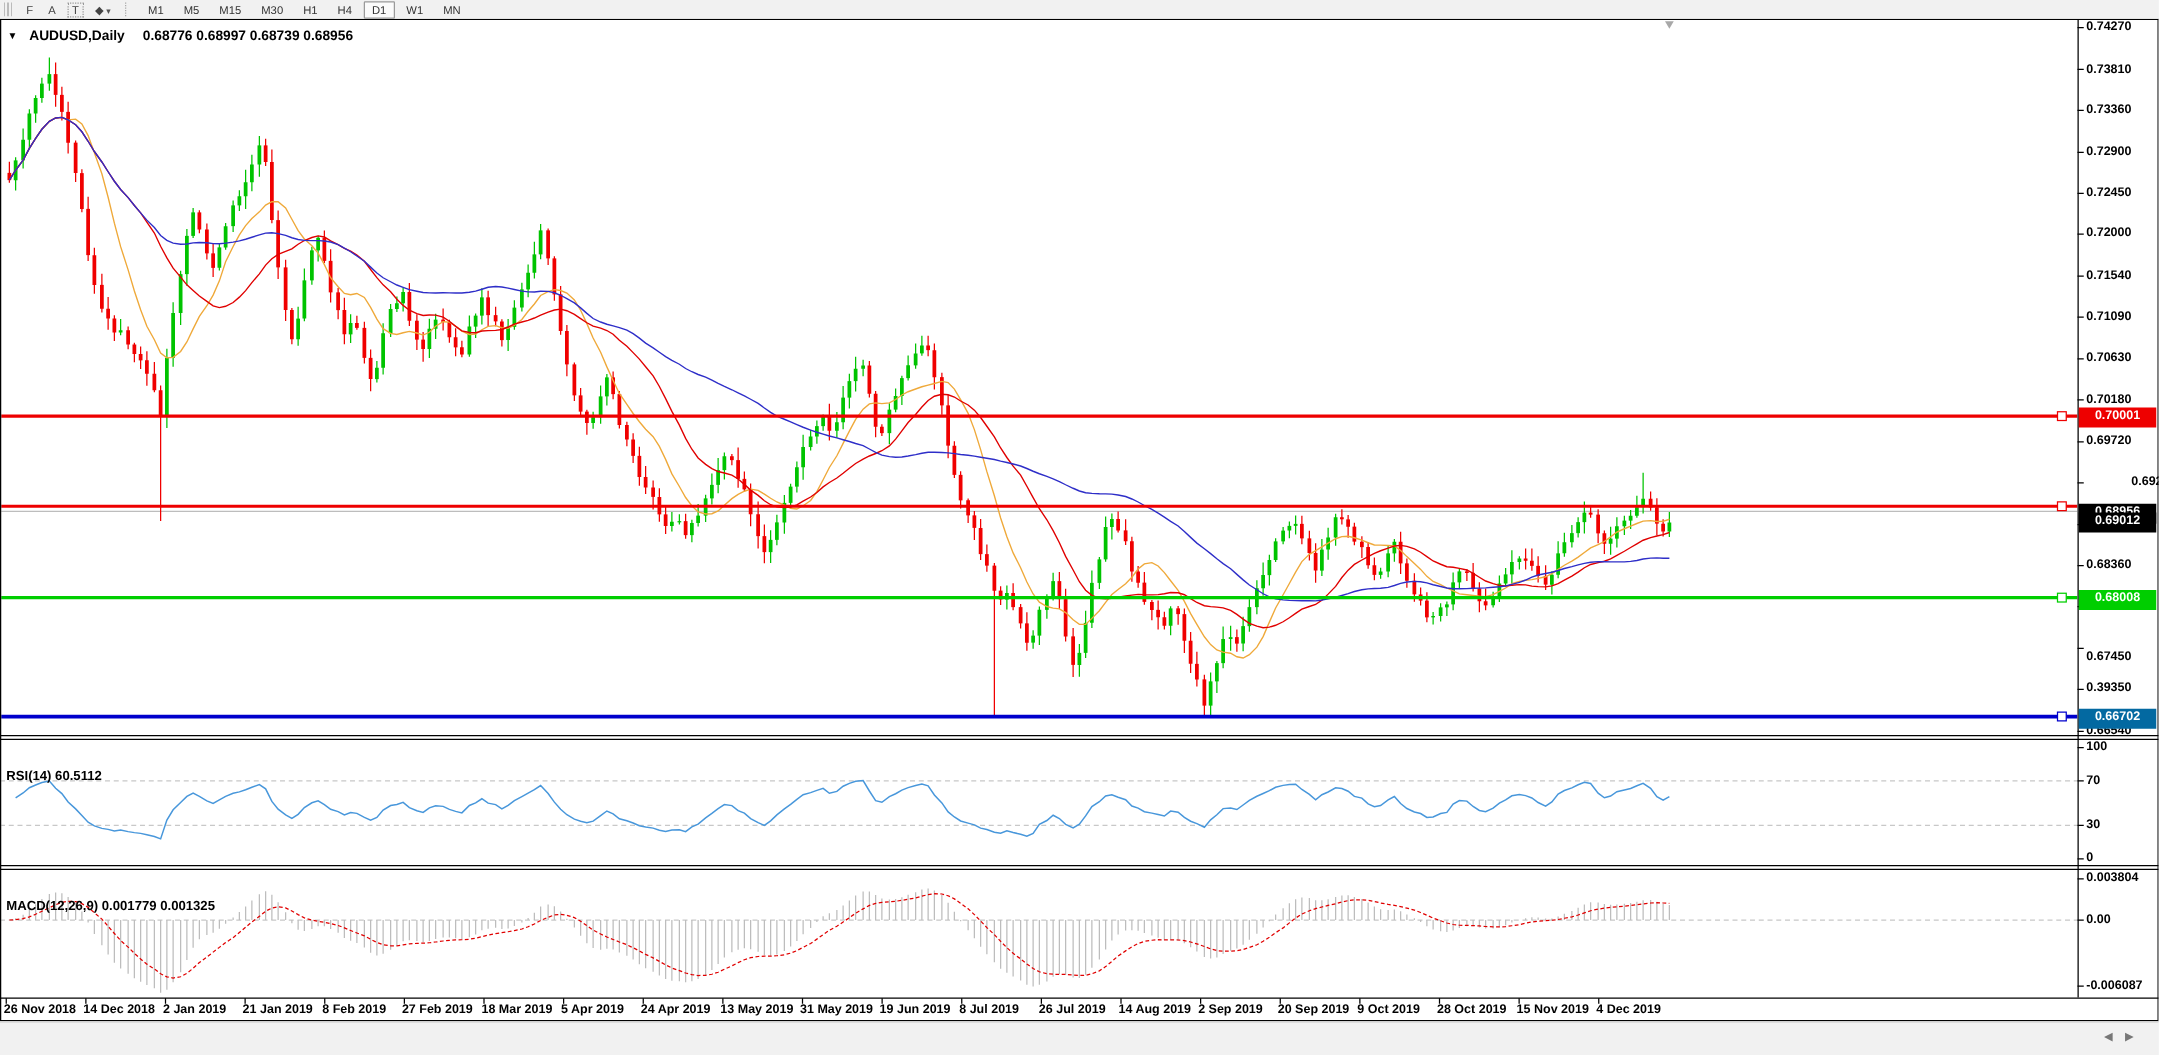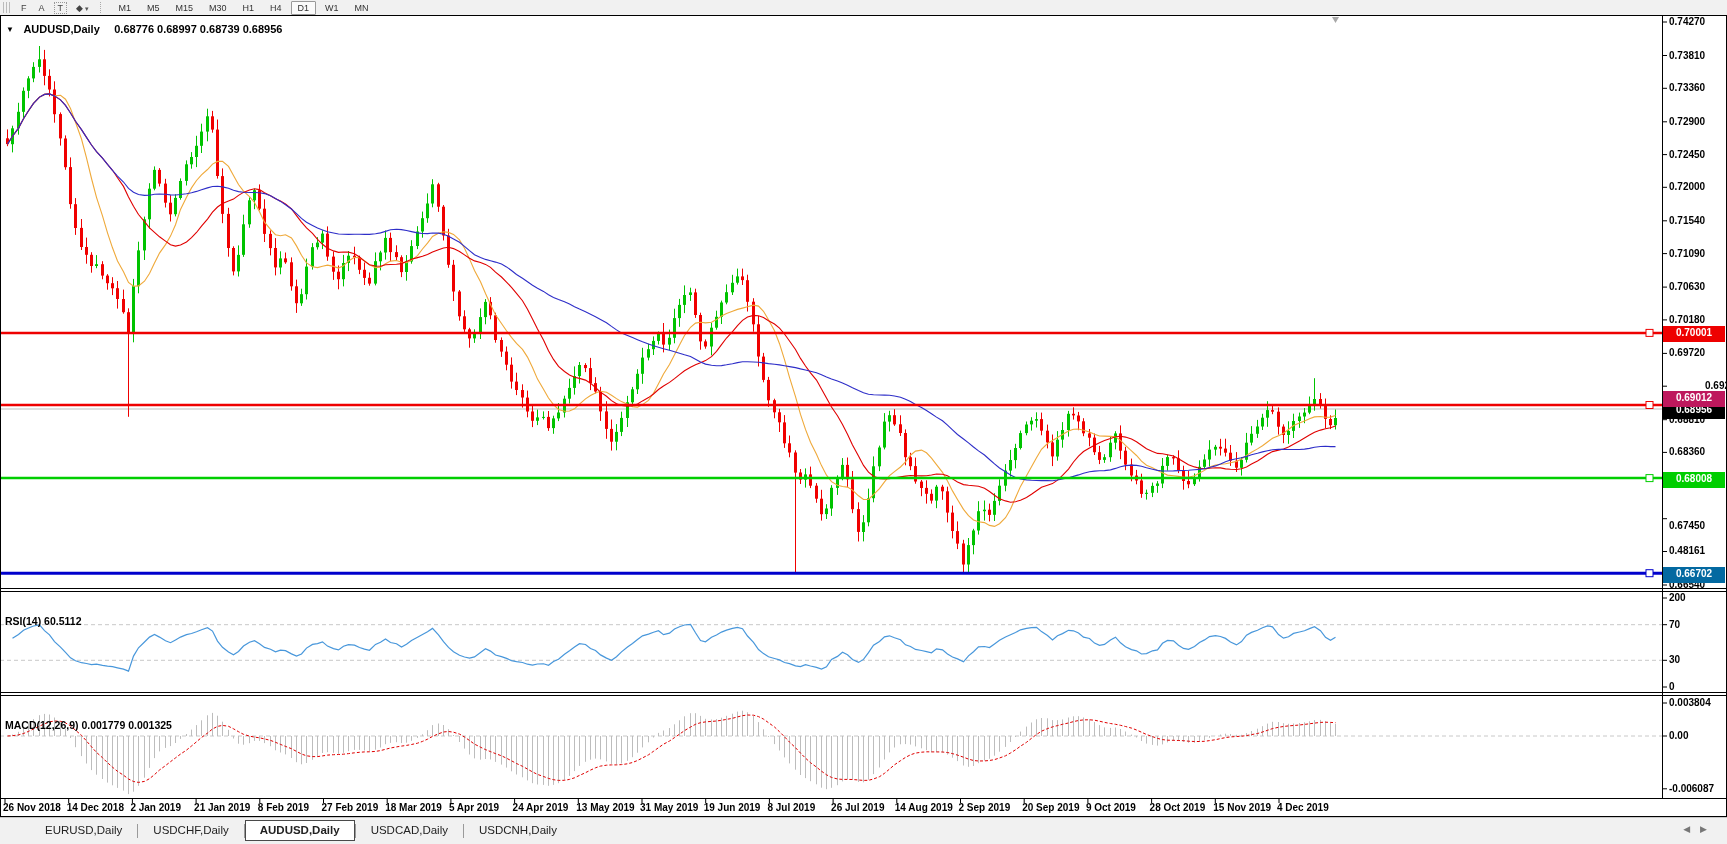--- a/index.html
+++ b/index.html
@@ -941,23 +941,23 @@
       <div class="axis-lab" style="left: 1669px; top: 214.834px;">0.71540</div>
       <div class="axis-lab" style="left: 1669px; top: 247.609px;">0.71090</div>
       <div class="axis-lab" style="left: 1669px; top: 281.113px;">0.70630</div>
       <div class="axis-lab" style="left: 1669px; top: 313.887px;">0.70180</div>
       <div class="axis-lab" style="left: 1669px; top: 347.391px;">0.69720</div>
       <div class="axis-lab" style="left: 1669px; top: 380.166px; padding-left: 36px;">0.69270</div>
       <div class="axis-lab" style="left: 1669px; top: 413.669px;">0.68810</div>
       <div class="axis-lab" style="left: 1669px; top: 446.444px;">0.68360</div>
       <div class="axis-lab" style="left: 1669px; top: 479.219px;">0.67910</div>
       <div class="axis-lab" style="left: 1669px; top: 520px;">0.67450</div>
-      <div class="axis-lab" style="left: 1669px; top: 545.497px;">0.48161</div>
+      <div class="axis-lab" style="left: 1669px; top: 545.497px;">0.39350</div>
       <div class="axis-lab" style="left: 1669px; top: 579px;">0.66540</div>
-      <div class="axis-lab" style="left: 1669px; top: 592px;">200</div>
+      <div class="axis-lab" style="left: 1669px; top: 592px;">100</div>
       <div class="axis-lab" style="left: 1669px; top: 618.7px;">70</div>
       <div class="axis-lab" style="left: 1669px; top: 654.3px;">30</div>
       <div class="axis-lab" style="left: 1669px; top: 681px;">0</div>
       <div class="axis-lab" style="left: 1669px; top: 697px;">0.003804</div>
       <div class="axis-lab" style="left: 1669px; top: 730px;">0.00</div>
       <div class="axis-lab" style="left: 1669px; top: 782.805px;">-0.006087</div>
       <div class="date-lab" style="left: 3px; top: 802px;">26 Nov 2018</div>
       <div class="date-lab" style="left: 66.7px; top: 802px;">14 Dec 2018</div>
       <div class="date-lab" style="left: 130.4px; top: 802px;">2 Jan 2019</div>
       <div class="date-lab" style="left: 194.1px; top: 802px;">21 Jan 2019</div>
@@ -973,35 +973,24 @@
       <div class="date-lab" style="left: 831.1px; top: 802px;">26 Jul 2019</div>
       <div class="date-lab" style="left: 894.8px; top: 802px;">14 Aug 2019</div>
       <div class="date-lab" style="left: 958.5px; top: 802px;">2 Sep 2019</div>
       <div class="date-lab" style="left: 1022.2px; top: 802px;">20 Sep 2019</div>
       <div class="date-lab" style="left: 1085.9px; top: 802px;">9 Oct 2019</div>
       <div class="date-lab" style="left: 1149.6px; top: 802px;">28 Oct 2019</div>
       <div class="date-lab" style="left: 1213.3px; top: 802px;">15 Nov 2019</div>
       <div class="date-lab" style="left: 1277px; top: 802px;">4 Dec 2019</div>
       <div class="tag" style="top: 402.535px; background: rgb(0, 0, 0);">0.68956</div>
       <div class="tag" style="top: 326.425px; background: rgb(238, 0, 0);">0.70001</div>
-      <div class="tag" style="top: 391px; background: #be185d;">0.69012</div>
+      <div class="tag" style="top: 410px; background: #000000;">0.69012</div>
       <div class="tag" style="top: 471.581px; background: rgb(0, 206, 0);">0.68008</div>
       <div class="tag" style="top: 566.701px; background: #0369a1;">0.66702</div>
     </div>
 
   <div id="tabbar">
-    <div id="tabs">
-        <div class="tab">EURUSD,Daily</div>
-        <div class="tab-sep"></div>
-        <div class="tab">USDCHF,Daily</div>
-        <div class="tab-sep"></div>
-        <div class="tab active">AUDUSD,Daily</div>
-        <div class="tab-sep"></div>
-        <div class="tab">USDCAD,Daily</div>
-        <div class="tab-sep"></div>
-        <div class="tab">USDCNH,Daily</div>
-      </div>
     <div class="tab-arrows">
       <span id="arrowL">◀</span><span id="arrowR">▶</span>
     </div>
   </div>
 
 </div>
 
 </body></html>

